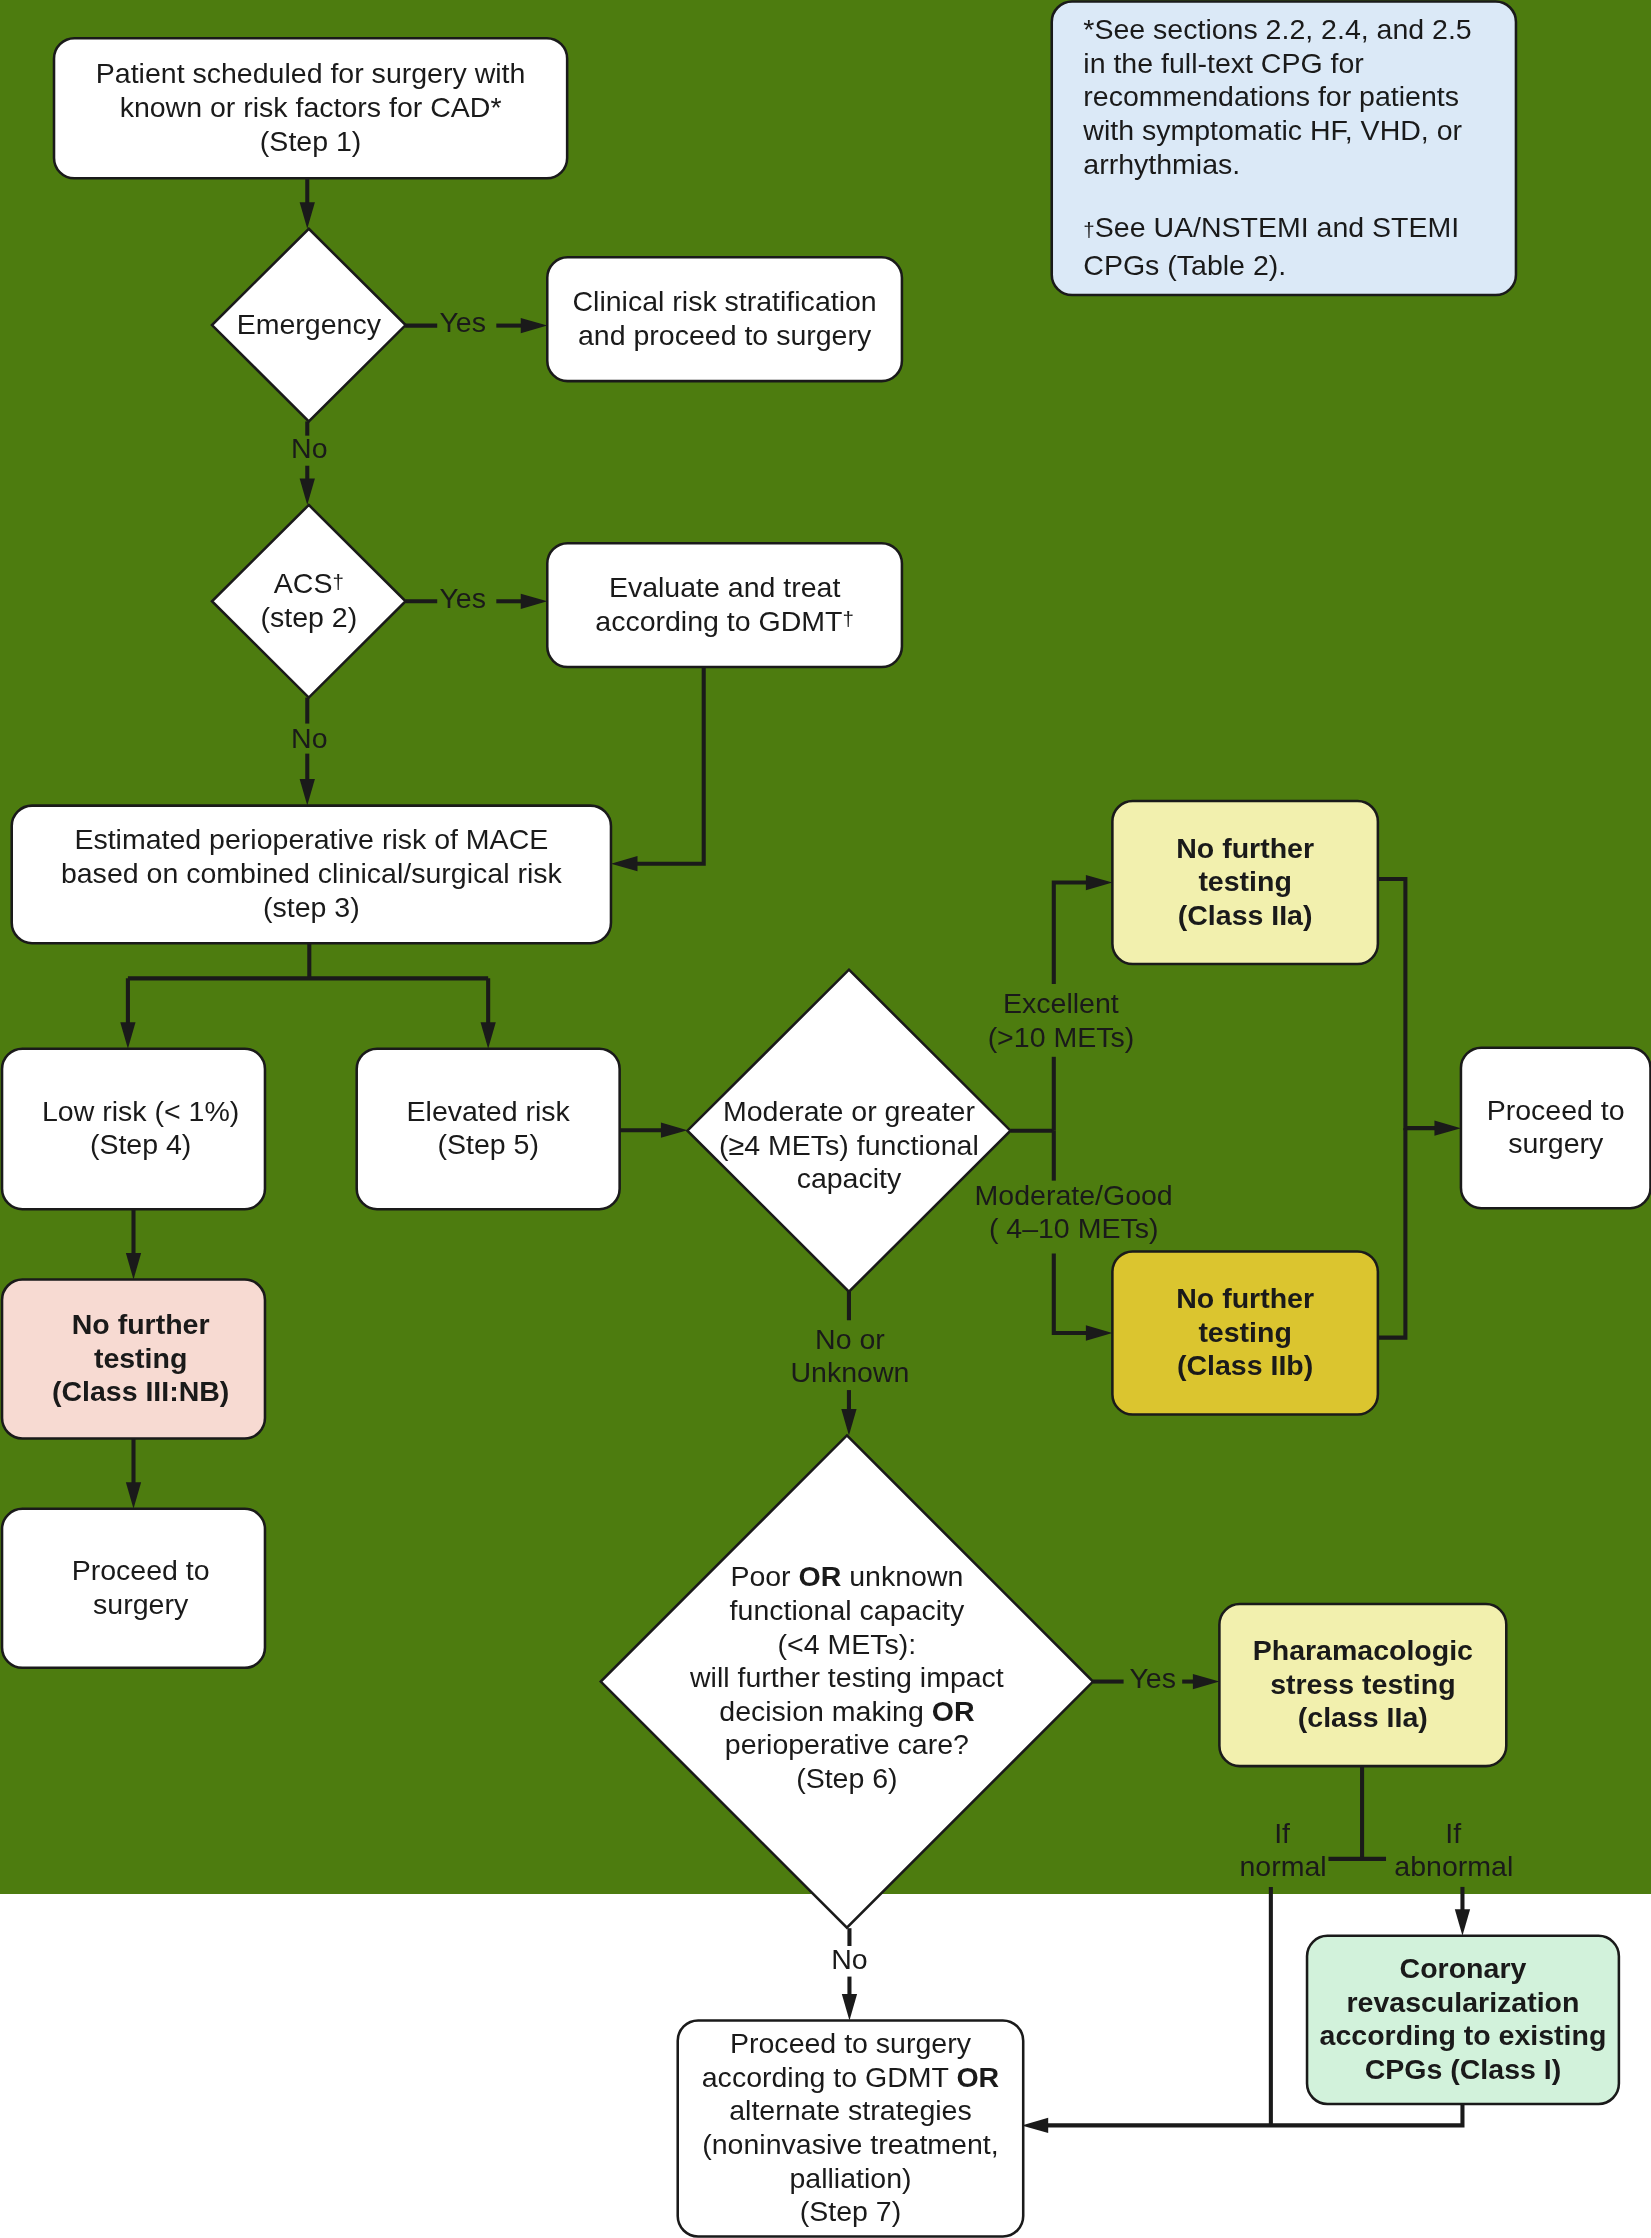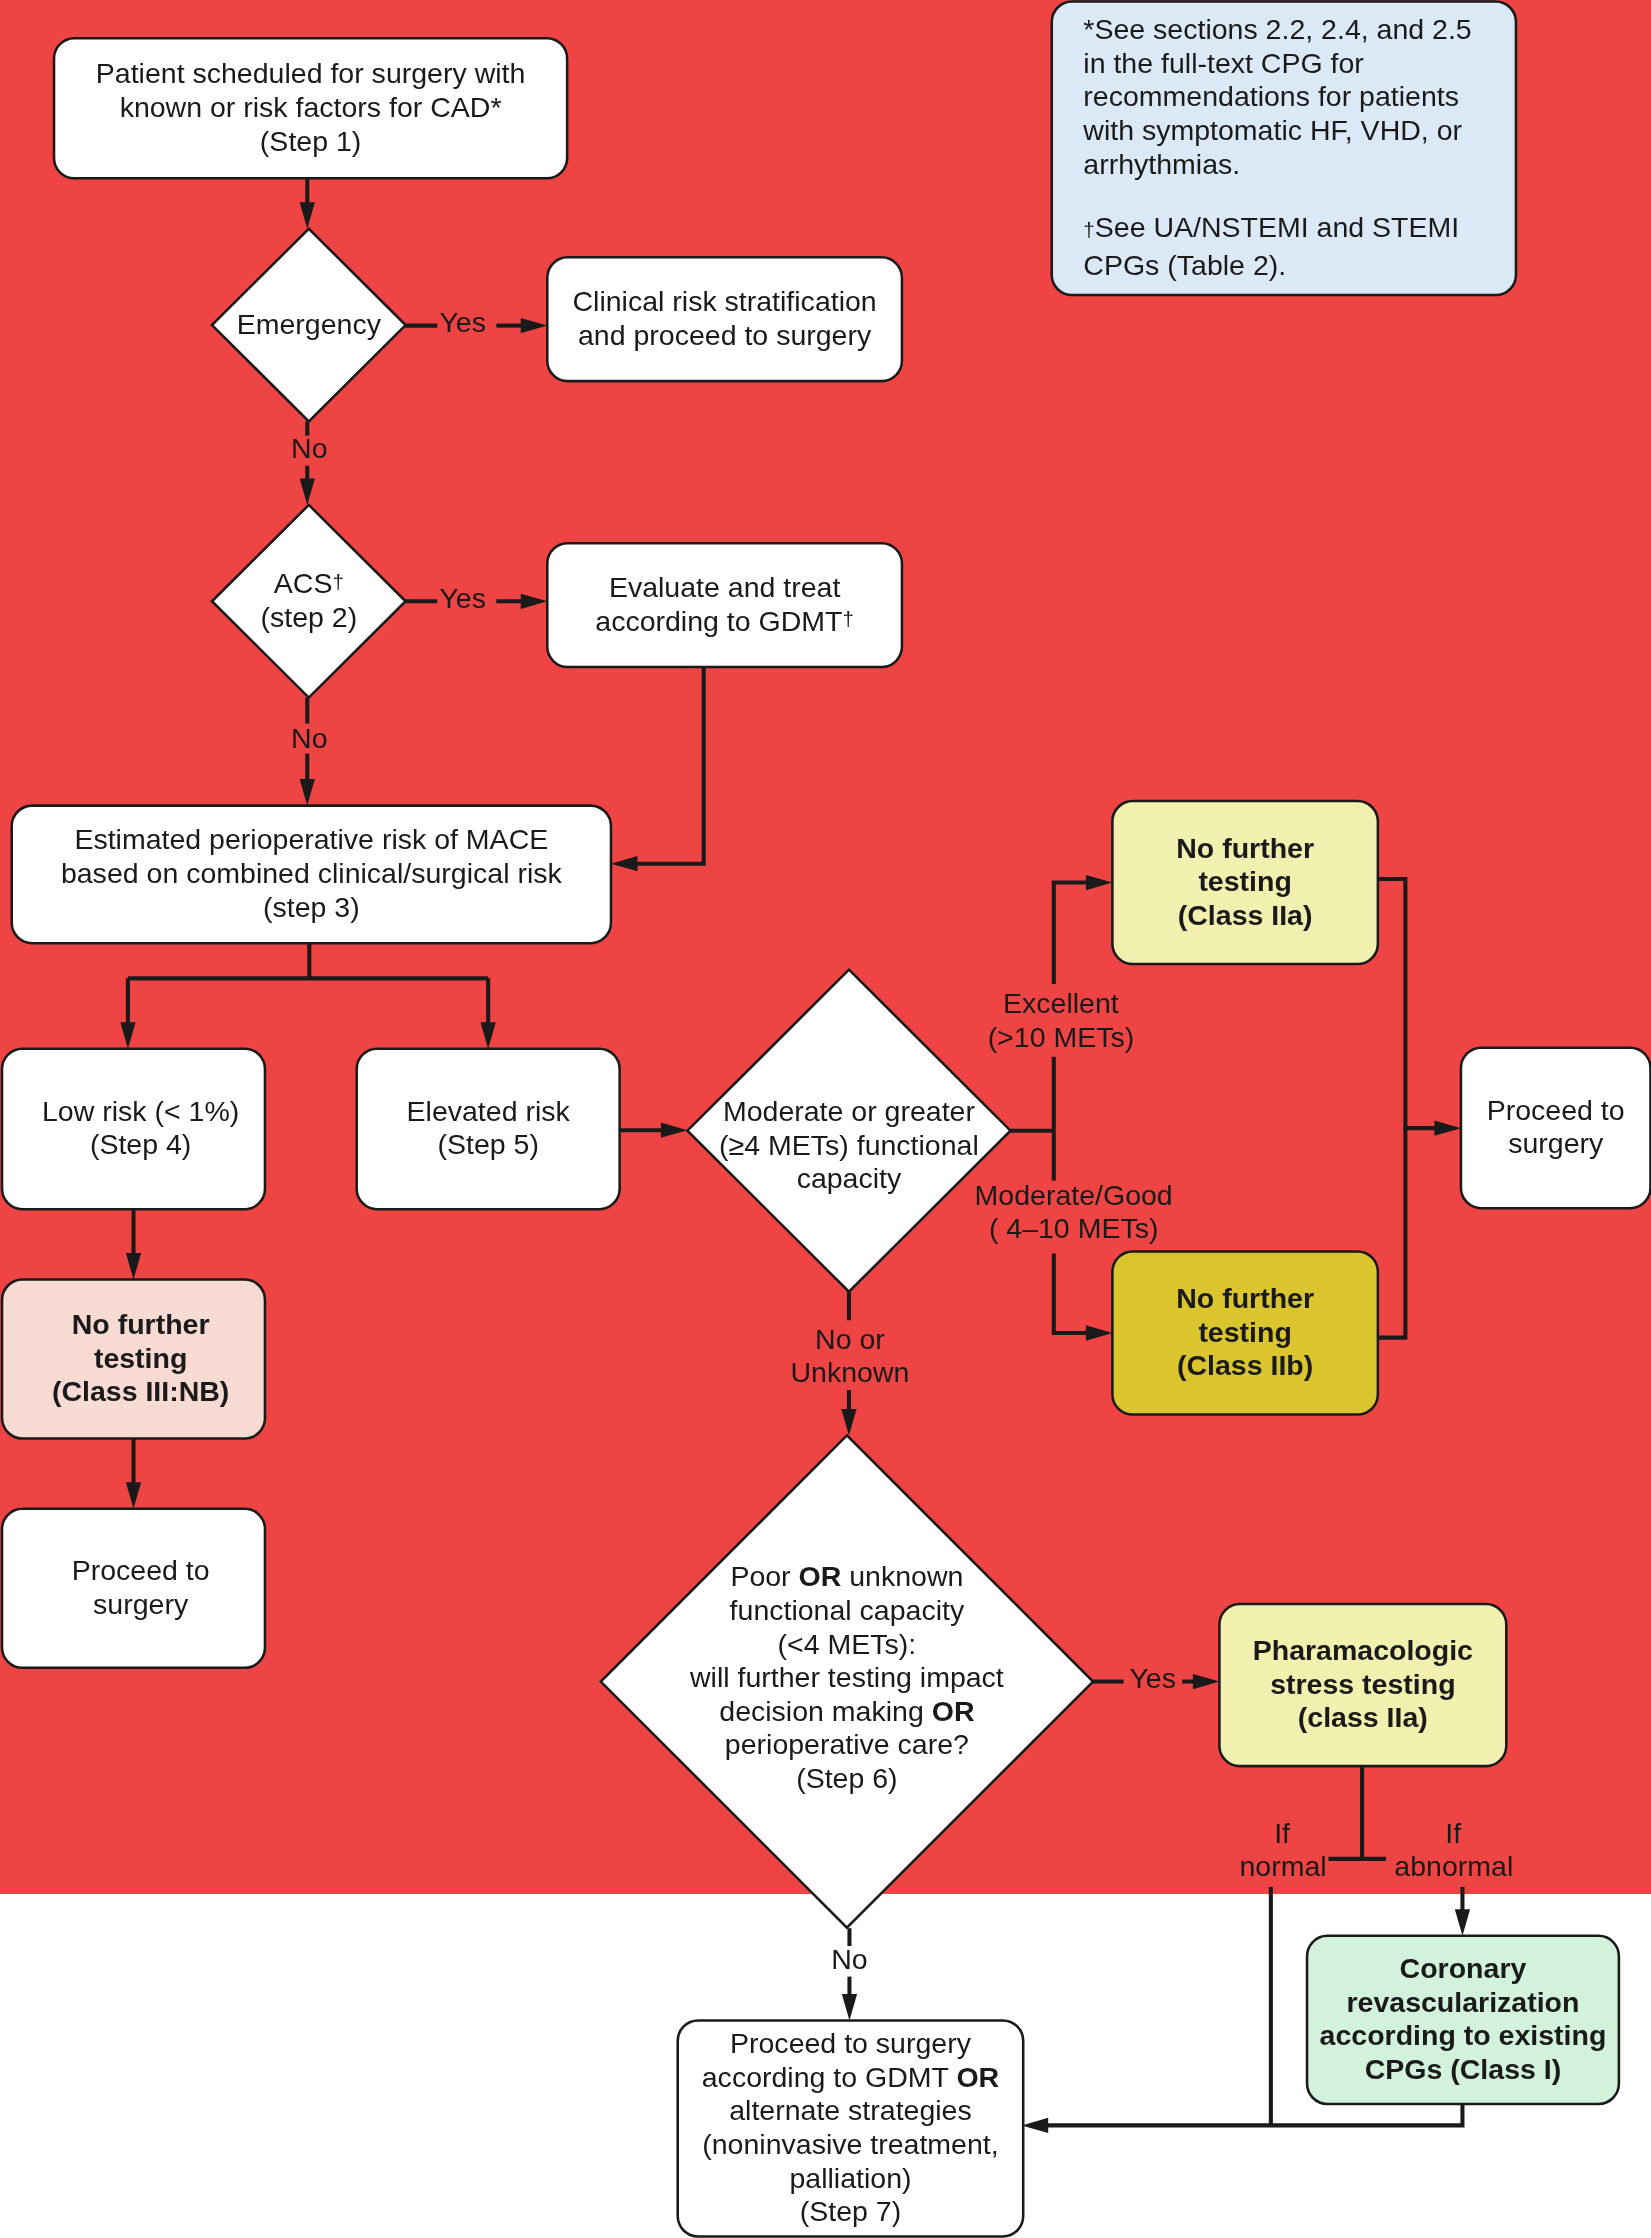--- a/index.html
+++ b/index.html
@@ -1,18 +1,18 @@
 <!DOCTYPE html>
 <html style="font-size:8.2px"><head>
 <meta charset="utf-8">
 <title>Perioperative Cardiovascular Evaluation Algorithm</title>
 <style>
 html,body{margin:0;padding:0;background:#ffffff;}
 body{width:1651px;height:2239px;overflow:hidden;font-family:"Liberation Sans",sans-serif;color:#1a1a1a;}
-#stage{position:relative;width:1651px;height:1894px;background:#ef4444;}
+#stage{position:relative;width:1651px;height:1894px;background:#4d7c0f;}
 svg.flow{position:absolute;left:0;top:0;display:block;}
 text,tspan{font-family:"Liberation Sans",sans-serif;}
 .t{fill:#1a1a1a;}
 </style>
 </head>
 <body>
 
 <div id="stage">
 <svg class="flow" viewBox="0 0 3240 4392" width="1651" height="2239">
 <g fill="none" stroke="#1a1a1a" stroke-width="8" stroke-linecap="butt" stroke-linejoin="miter">

